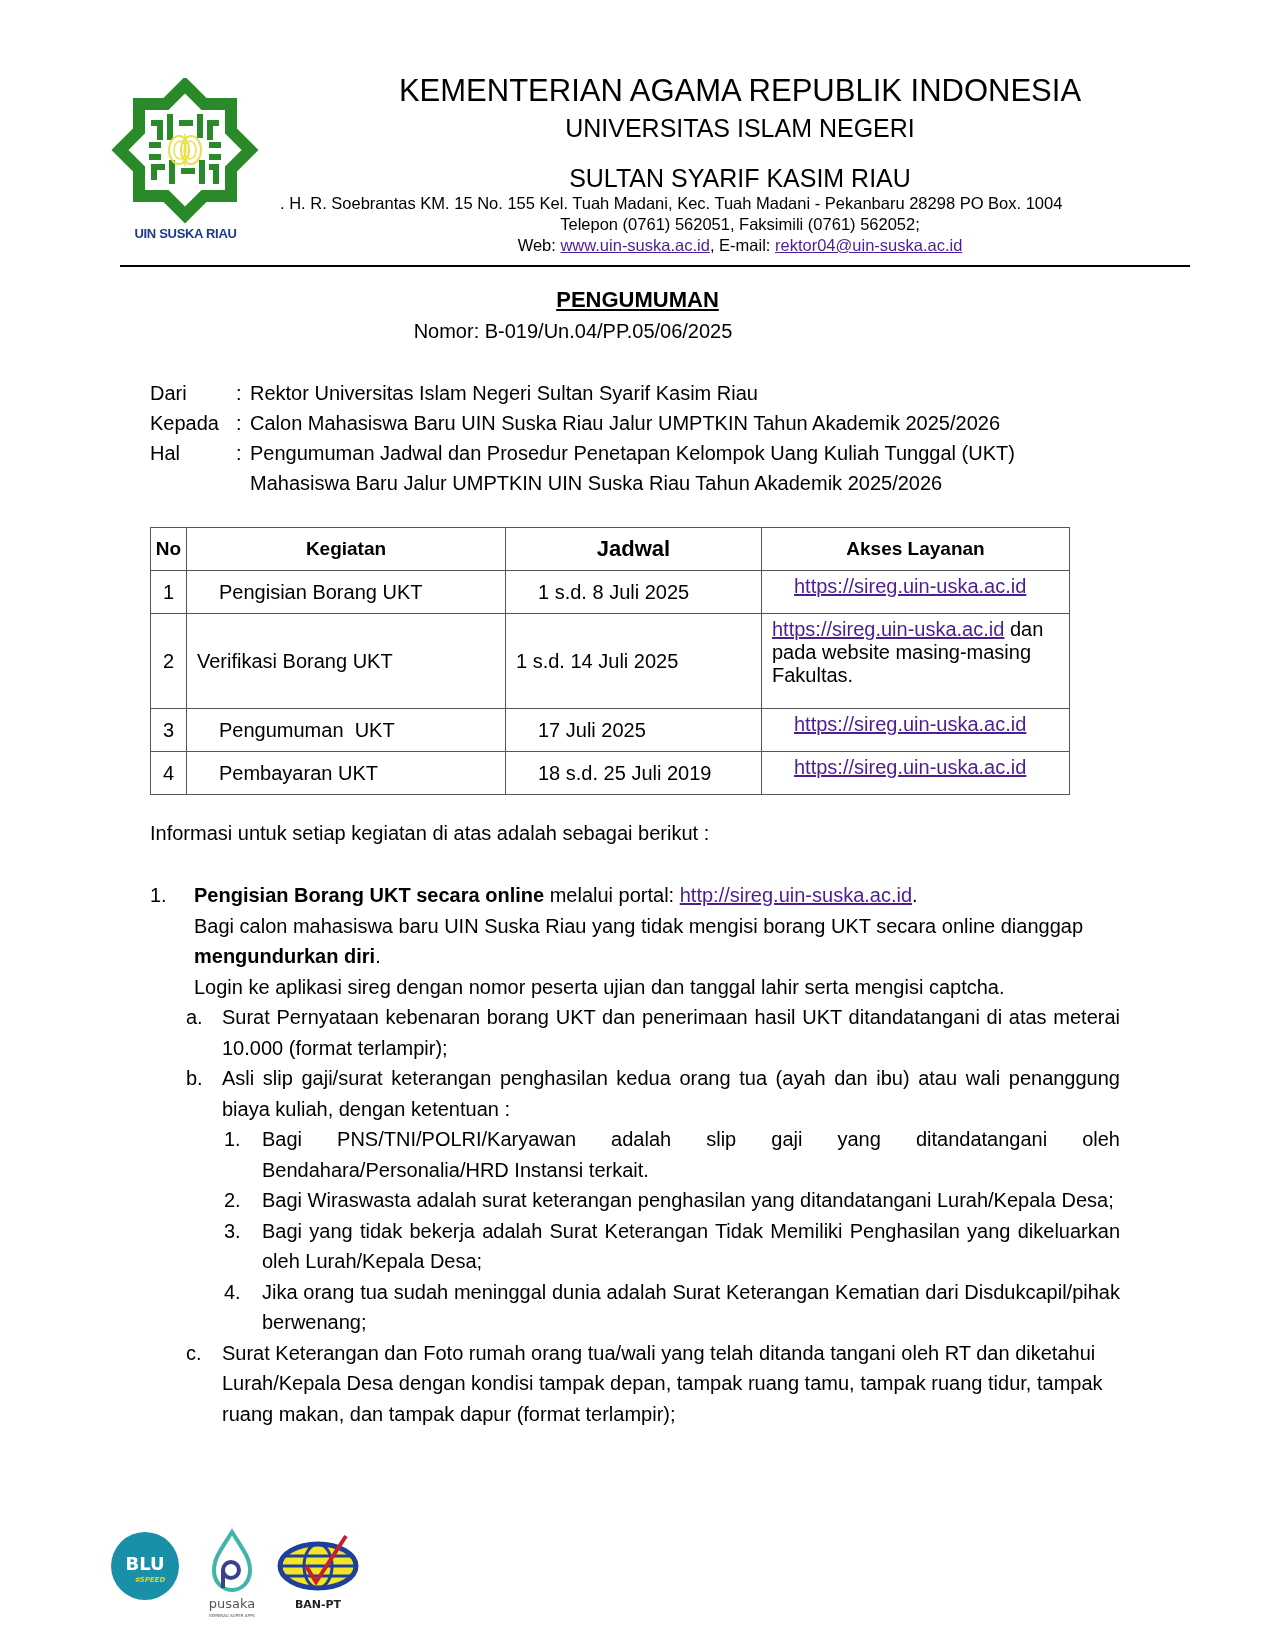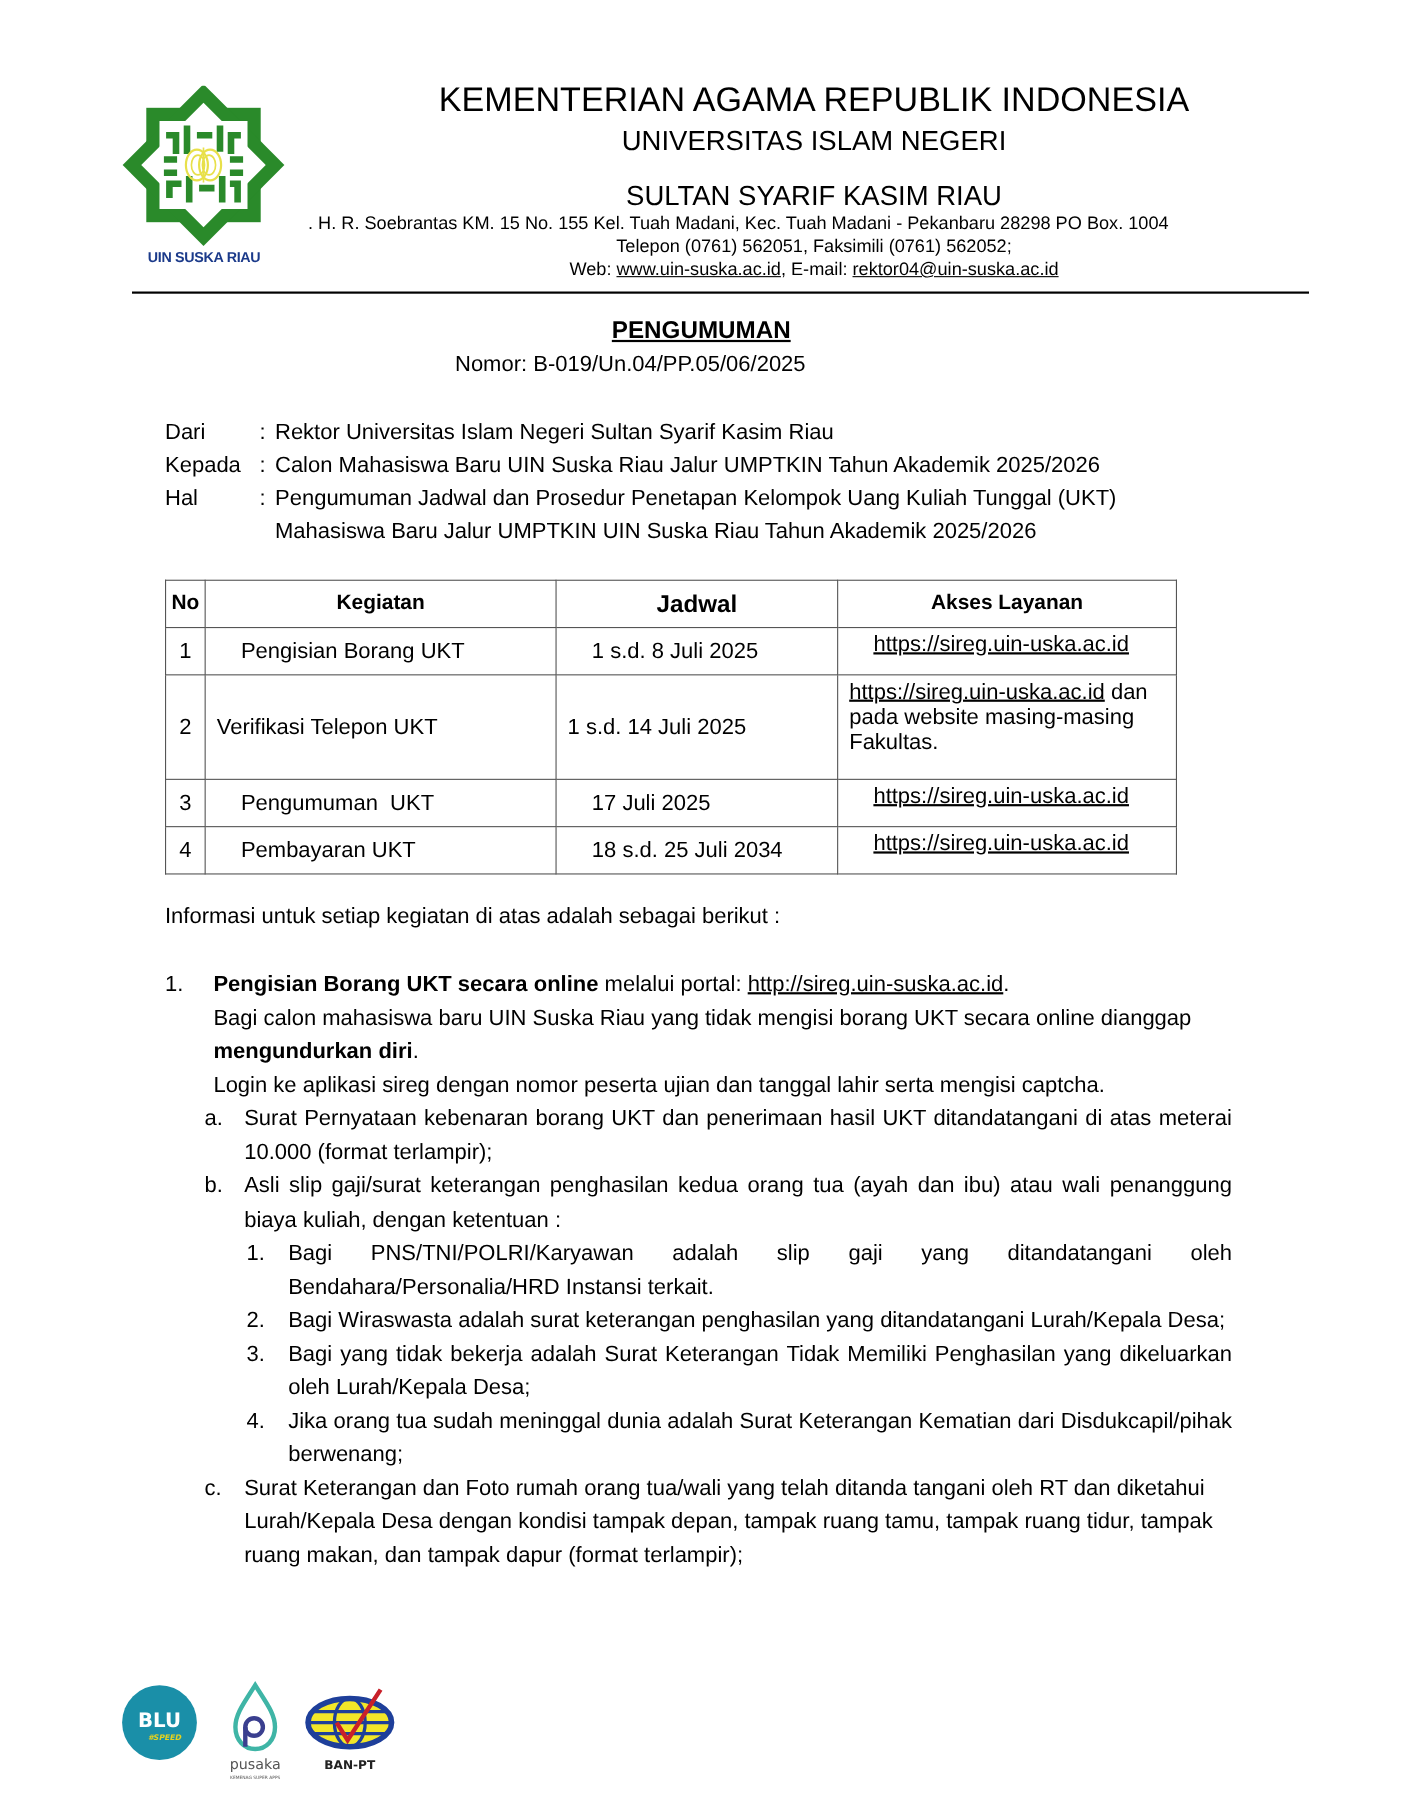--- a/index.html
+++ b/index.html
@@ -12,21 +12,21 @@
     position: absolute; left: 0; top: 148px; width: 155px; text-align: center;
     font-size: 13px; font-weight: bold; color: #1b3a8a; letter-spacing: -0.3px;
   }
   .kop { position: absolute; left: 280px; top: 72px; width: 920px; text-align: center; }
   .kop-1 { font-size: 31px; line-height: 38px; }
   .kop-2 { font-size: 25px; line-height: 36px; }
   .kop-3 { font-size: 25px; line-height: 36px; margin-top: 14px; }
   .kop-addr { position: absolute; left: 280px; top: 193px; width: 900px; text-align: left; font-size: 16.5px; line-height: 21px; white-space: nowrap; }
   .kop-tel { position: absolute; left: 280px; top: 214px; width: 920px; text-align: center; font-size: 16.5px; line-height: 21px; }
   .kop-web { position: absolute; left: 280px; top: 235px; width: 920px; text-align: center; font-size: 16.5px; line-height: 21px; }
-  a, .link { color: #000000; text-decoration: underline; }
+  a, .link { color: #4c1d95; text-decoration: underline; }
   .rule { position: absolute; left: 120px; top: 265px; width: 1070px; height: 0; border-top: 2.5px solid #000; }
 
   .title { position: absolute; left: 0; top: 287px; width: 1275px; text-align: center; font-size: 22px; font-weight: bold; text-decoration: underline; }
   .nomor { position: absolute; left: 0; top: 320px; width: 1146px; text-align: center; font-size: 20px; }
 
   .meta { position: absolute; left: 150px; top: 378px; width: 1000px; font-size: 20px; line-height: 30px; }
   .meta-row { display: flex; }
   .meta-label { width: 86px; }
   .meta-colon { width: 14px; }
   .meta-val { flex: 1; }
@@ -133,34 +133,34 @@
   </thead>
   <tbody>
     <tr class="r-normal">
       <td class="no">1</td>
       <td class="keg">Pengisian Borang UKT</td>
       <td class="jad">1  s.d. 8 Juli 2025</td>
       <td class="akses"><a>https://sireg.uin-uska.ac.id</a></td>
     </tr>
     <tr class="r-tall">
       <td class="no">2</td>
-      <td class="keg">Verifikasi Telepon UKT</td>
+      <td class="keg">Verifikasi Borang UKT</td>
       <td class="jad">1  s.d. 14 Juli 2025</td>
       <td class="akses"><a>https://sireg.uin-uska.ac.id</a><span> dan pada website masing-masing Fakultas.</span></td>
     </tr>
     <tr class="r-normal">
       <td class="no">3</td>
       <td class="keg" style="white-space:pre">Pengumuman  UKT</td>
       <td class="jad">17 Juli 2025</td>
       <td class="akses"><a>https://sireg.uin-uska.ac.id</a></td>
     </tr>
     <tr class="r-normal">
       <td class="no">4</td>
       <td class="keg">Pembayaran UKT</td>
-      <td class="jad">18 s.d. 25 Juli 2034</td>
+      <td class="jad">18 s.d. 25 Juli 2019</td>
       <td class="akses"><a>https://sireg.uin-uska.ac.id</a></td>
     </tr>
   </tbody>
 </table>
 
 <div class="info">Informasi untuk setiap kegiatan di atas adalah sebagai berikut :</div>
 
 <div class="body">
   <div class="item">
     <span class="num">1.</span>

